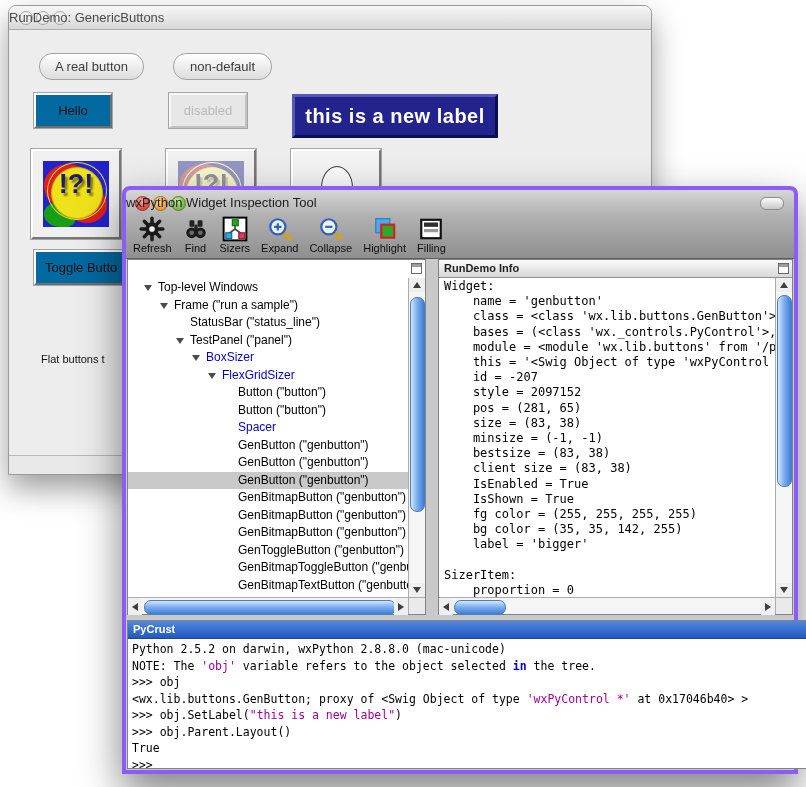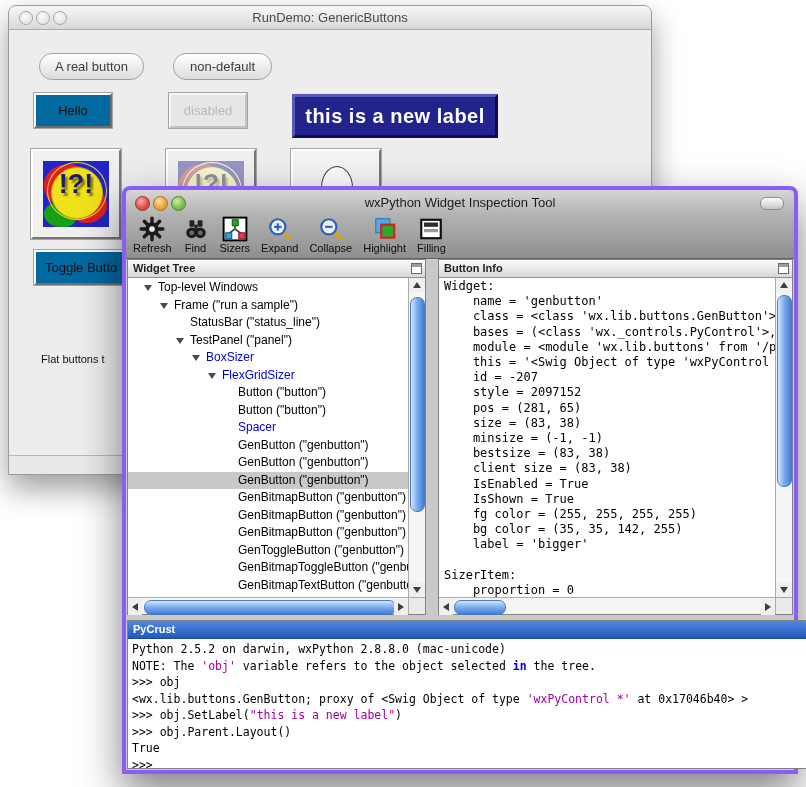--- a/index.html
+++ b/index.html
@@ -6,21 +6,21 @@
   #stage{position:relative;width:806px;height:787px;background:#FFFFFF;overflow:hidden;
          font-family:"Liberation Sans",sans-serif;-webkit-font-smoothing:antialiased;}
   .win{position:absolute;border-radius:8px 8px 0 0;}
   
   #rundemo{left:8px;top:5px;width:642px;height:468px;background:#EDEDED;
            border:1px solid #9A9A9A;box-shadow:0 14px 30px rgba(0,0,0,.38);}
   #rundemo .titlebar{position:absolute;left:0;top:0;right:0;height:23px;border-radius:7px 7px 0 0;
            background:linear-gradient(#F7F7F7,#D8D8D8);border-bottom:1px solid #ADADAD;}
   .tl-dot{position:absolute;top:5px;width:12px;height:12px;border-radius:50%;}
   .tl-hollow{background:radial-gradient(circle at 40% 35%,#FAFAFA,#DCDCDC);border:1px solid #A6A6A6;}
-  .title-text{position:absolute;left:0;right:0;top:4px;text-align:center;font-size:13px;color:#4A4A4A;}
+  .title-text{position:absolute;left:0;right:0;top:4px;font-size:13px;color:#4A4A4A;}
   
   .aqua-btn{position:absolute;height:25px;border-radius:13px;border:1px solid #A3A3A3;
             background:linear-gradient(#FFFFFF,#EFEFEF 45%,#DDDDDD);color:#3C3C3C;font-size:13px;
             display:flex;align-items:center;justify-content:center;box-shadow:inset 0 1px 0 #FFF;}
   
   .gen-btn{position:absolute;background:#0369a1;font-size:13px;color:#111;
            display:flex;align-items:center;justify-content:center;
            border-top:2px solid #FFFFFF;border-left:2px solid #FFFFFF;
            border-right:2px solid #6E6E6E;border-bottom:2px solid #6E6E6E;
            outline:1px solid #A5A5A5;}
@@ -254,21 +254,20 @@
               <rect x="3" y="3.5" width="18" height="17" fill="#FFF" stroke="#101010" stroke-width="2"></rect>
               <rect x="5.5" y="6" width="13" height="4" fill="#2E2E2E"></rect>
               <rect x="5.5" y="12" width="13" height="3" fill="#9A9A9A"></rect>
             </svg>
           </span>
           <span class="lb">Filling</span>
         </div>
       </div>
 
     <div id="tree-panel" class="panel">
-      <div class="panel-header">Widget Tree</div>
       <div class="panel-hicon"></div>
       <div id="tree-rows" class="panel-content" style="right:17px;bottom:17px;left:0">
           <div class="tree-row"><span class="arr" style="left: 16px;"></span><span style="padding-left: 30px;">Top-level Windows</span></div>
           <div class="tree-row"><span class="arr" style="left: 32px;"></span><span style="padding-left: 46px;">Frame ("run a sample")</span></div>
           <div class="tree-row"><span style="padding-left: 62px;">StatusBar ("status_line")</span></div>
           <div class="tree-row"><span class="arr" style="left: 48px;"></span><span style="padding-left: 62px;">TestPanel ("panel")</span></div>
           <div class="tree-row"><span class="arr" style="left: 64px;"></span><span class="blue" style="padding-left: 78px;">BoxSizer</span></div>
           <div class="tree-row"><span class="arr" style="left: 80px;"></span><span class="blue" style="padding-left: 94px;">FlexGridSizer</span></div>
           <div class="tree-row"><span style="padding-left: 110px;">Button ("button")</span></div>
           <div class="tree-row"><span style="padding-left: 110px;">Button ("button")</span></div>
@@ -299,21 +298,21 @@
           </div>
         <div class="thumb-h" style="left:16px;width:250px"></div>
         <div class="sb-arrow ar-rt" style="right:0;top:1px;width:14px;height:16px">
             <span></span>
           </div>
       </div>
       <div class="sb-corner" style="right:0;bottom:0"></div>
     </div>
 
     <div id="info-panel" class="panel">
-      <div class="panel-header">Button Info</div>
+      <div class="panel-header">RunDemo Info</div>
       <div class="panel-hicon"></div>
       <div id="info-lines" class="panel-content" style="right:17px;bottom:17px;left:0"><div>Widget:</div><div>    name = 'genbutton'</div><div>    class = &lt;class 'wx.lib.buttons.GenButton'&gt;</div><div>    bases = (&lt;class 'wx._controls.PyControl'&gt;,)</div><div>    module = &lt;module 'wx.lib.buttons' from '/projec</div><div>    this = '&lt;Swig Object of type 'wxPyControl *' at</div><div>    id = -207</div><div>    style = 2097152</div><div>    pos = (281, 65)</div><div>    size = (83, 38)</div><div>    minsize = (-1, -1)</div><div>    bestsize = (83, 38)</div><div>    client size = (83, 38)</div><div>    IsEnabled = True</div><div>    IsShown = True</div><div>    fg color = (255, 255, 255, 255)</div><div>    bg color = (35, 35, 142, 255)</div><div>    label = 'bigger'</div><div> </div><div>SizerItem:</div><div>    proportion = 0</div></div>
       <div class="sb-v" style="right:0;top:18px;bottom:17px">
         <div class="sb-arrow ar-up" style="left:0;top:0;width:16px;height:14px">
             <span></span>
           </div>
         <div class="thumb-v" style="top:17px;height:190px"></div>
         <div class="sb-arrow ar-dn" style="left:0;bottom:0;width:16px;height:14px">
             <span></span>
           </div>

